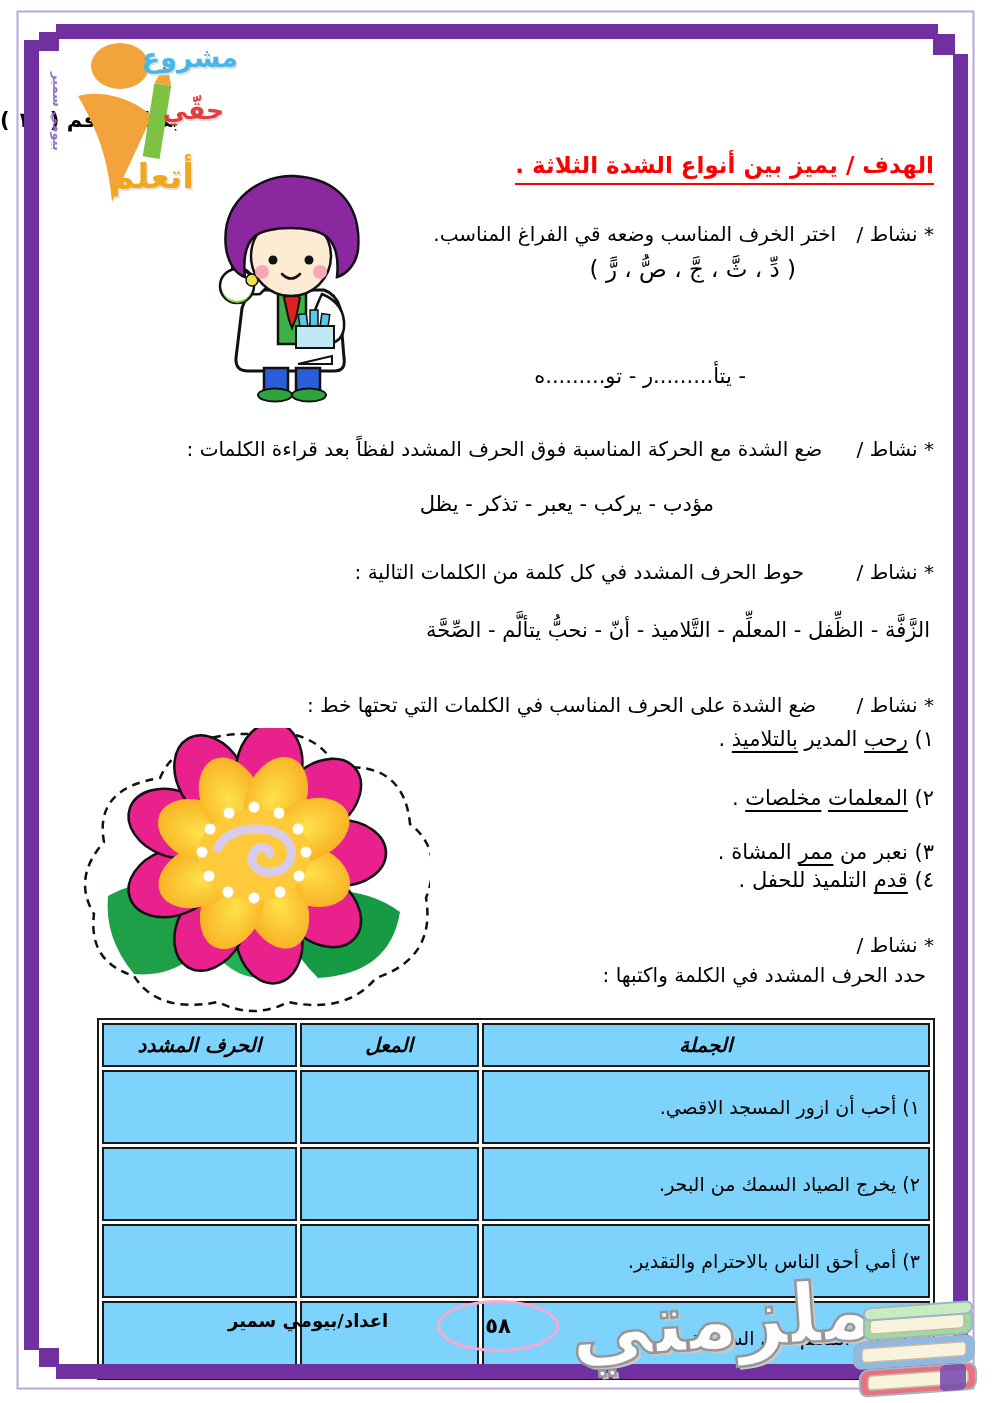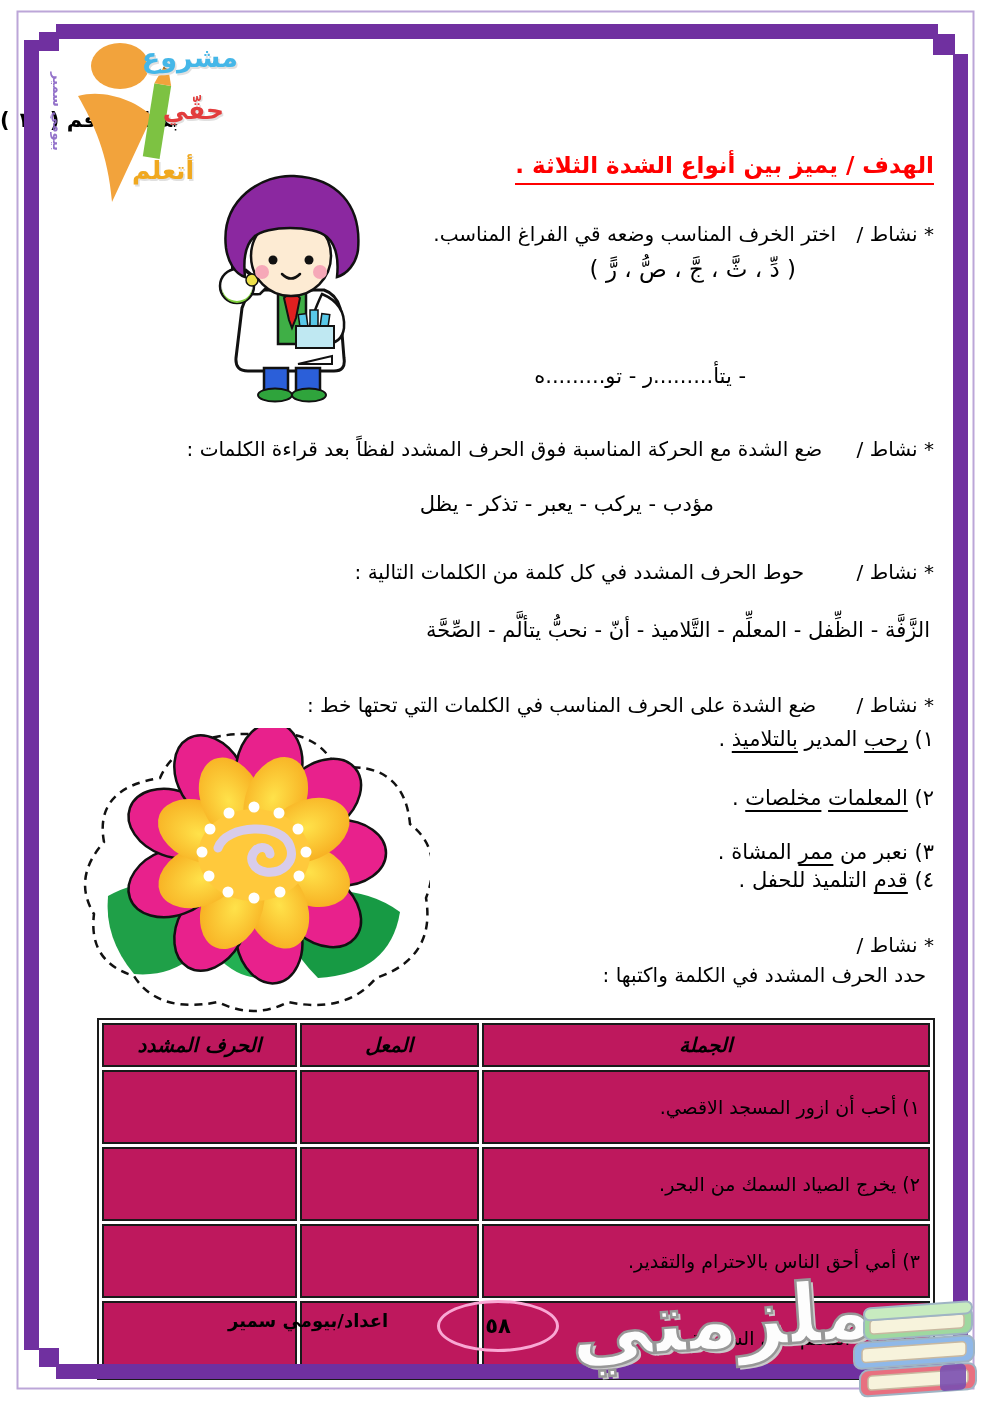--- a/index.html
+++ b/index.html
@@ -8,21 +8,21 @@
   .abs{position:absolute;}
   .ar{direction:rtl;text-align:center;unicode-bidi:plaintext;}
   .act-line{font-size:20px;color:#000;white-space:nowrap;}
   .act-label{font-weight:500;}
   .act-words{font-size:21px;color:#000;white-space:nowrap;}
   .num-item{font-size:21px;color:#000;white-space:nowrap;}
   .u{text-decoration:underline;text-underline-offset:5px;text-decoration-thickness:1.5px;}
   .card-title{font-size:21px;font-weight:bold;color:#000;}
   .goal-title{font-size:23px;font-weight:bold;color:#FF0000;border-bottom:2.5px solid #FF0000;padding-bottom:5px;}
   table.answers{border-collapse:separate;border-spacing:3px;background:#fff;border:2px solid #1a1a1a;}
-  table.answers td,table.answers th{border:2px solid #1a1a1a;background:#be185d;vertical-align:middle;}
+  table.answers td,table.answers th{border:2px solid #1a1a1a;background:#7dd3fc;vertical-align:middle;}
   table.answers th{font-style:italic;font-weight:bold;font-size:20px;height:38px;text-align:center;}
   table.answers td{height:38px;font-size:19px;}
   td.sentence{text-align:right;padding:16px 8px;direction:rtl;}
   .footer-author{font-size:18px;font-weight:bold;direction:rtl;}
   .page-oval{width:116px;height:46px;border:3px solid #f9a8d4;border-radius:50%;
              display:flex;align-items:center;justify-content:center;
              font-size:21px;font-weight:bold;}
   .wm-text{font-size:82px;font-weight:bold;color:#fdfdfd;
            -webkit-text-stroke:2.5px #979797;text-shadow:3px 3px 0 #c9c9c9;
            transform:rotate(-4deg);direction:rtl;letter-spacing:2px;}
@@ -55,21 +55,21 @@
       <path d="M28,60 C55,52 88,66 102,80 L62,166 C58,118 44,88 28,60 Z" fill="#F2A33C"></path>
       <g transform="rotate(9 106 88)">
         <rect x="98" y="48" width="17" height="74" fill="#7DC242"></rect>
         <polygon points="98,48 115,48 107,24" fill="#F2A33C"></polygon>
         <polygon points="104,32 110,32 107,24" fill="#8a5a20"></polygon>
       </g>
     </svg>
     <span class="logo-side" style="left:0;top:36px">بيومي سمير</span>
     <span class="logo-word" style="right:0;top:6px;color:#45B7E8;font-size:27px">مشروع</span>
     <span class="logo-word" style="right:14px;top:60px;color:#E23C3C;font-size:25px">حقّي</span>
-    <span class="logo-word" style="right:44px;top:120px;color:#F0A81F;font-size:25px">أتعلم</span>
+    <span class="logo-word" style="right:44px;top:120px;color:#F0A81F;font-size:34px">أتعلم</span>
   </div>
 
   <div class="abs card-title ar" style="left:0;right:24px;top:108px;text-align:left">بطاقة رقم (   ١٠   )</div>
 
   <div class="abs goal-title ar" style="right:58px;top:152px">الهدف / يميز بين أنواع الشدة الثلاثة .</div>
 
   <svg class="abs" style="left:196px;top:168px" width="190" height="235" viewBox="0 0 190 235">
 
     <path d="M62,122 Q50,126 46,140 L40,190 Q39,203 52,203 L138,203 Q150,203 148,190 L144,140 Q140,126 128,122 Z" fill="#FFFFFF" stroke="#111" stroke-width="3"></path>
 

